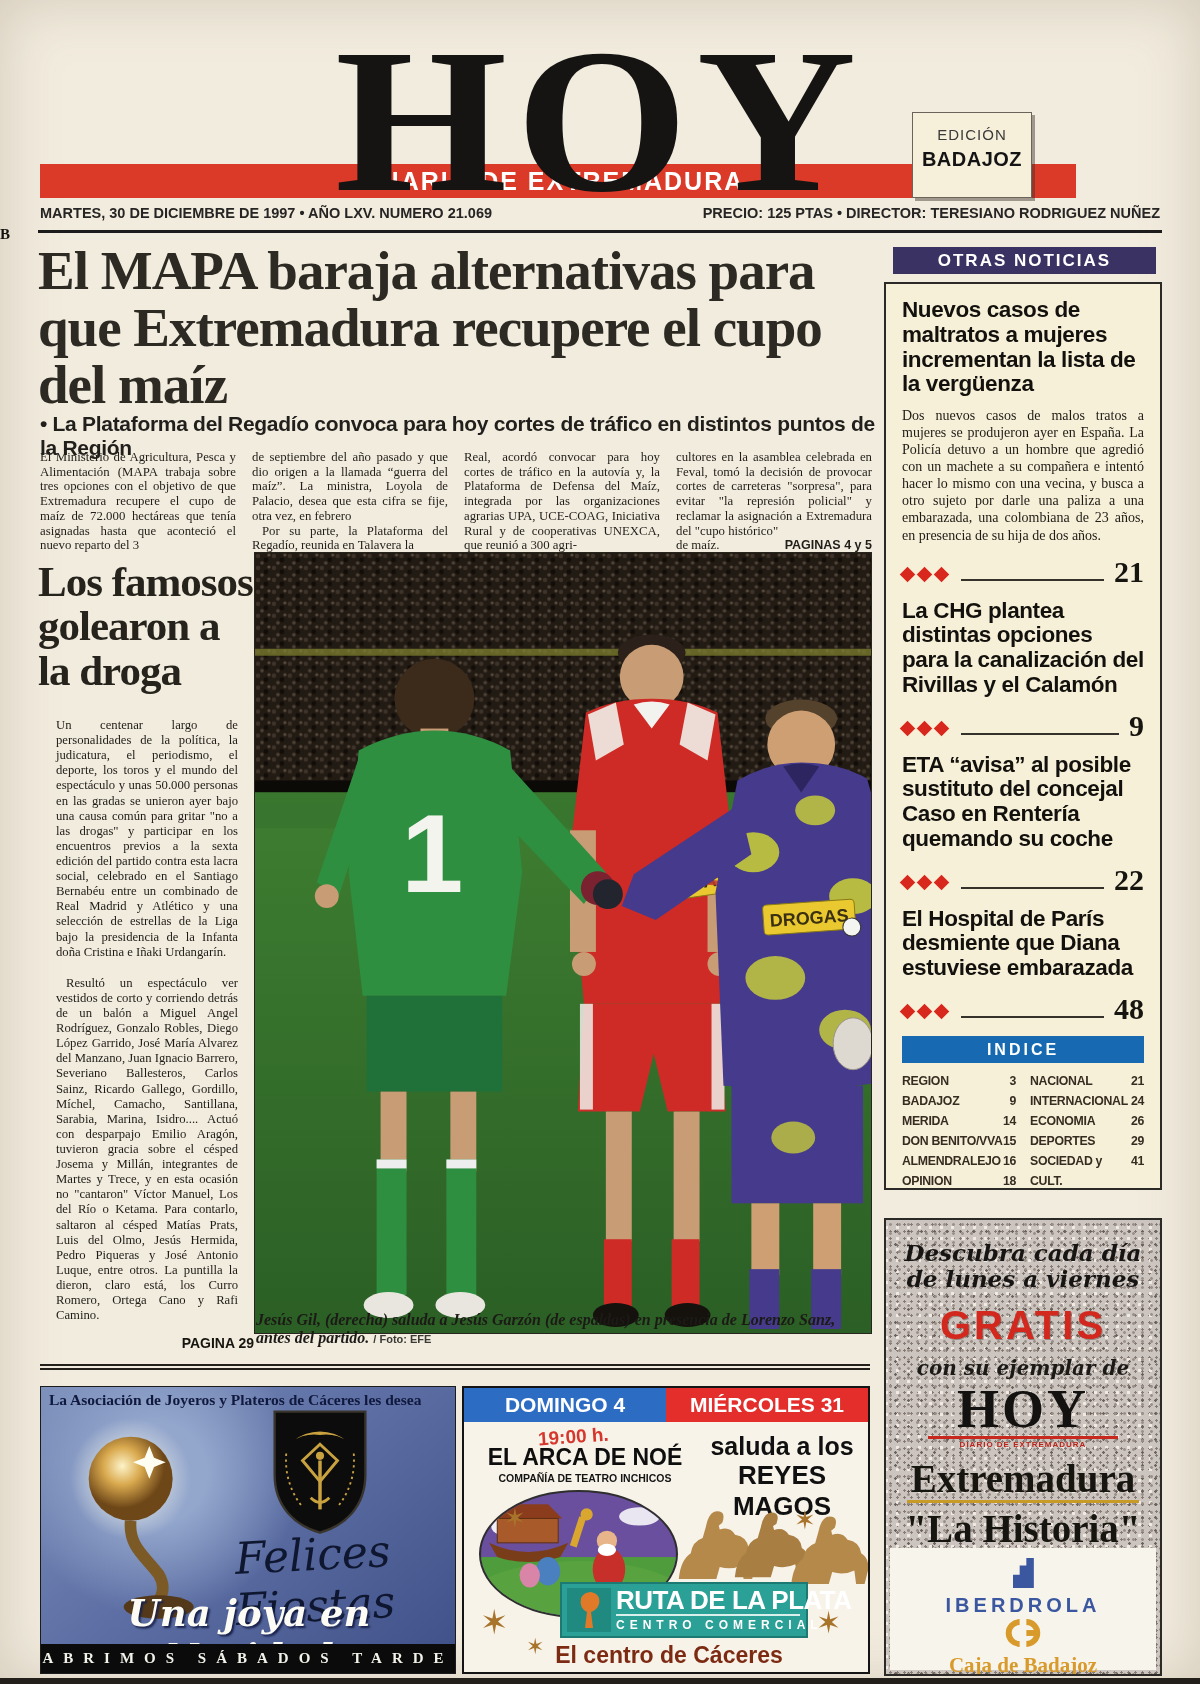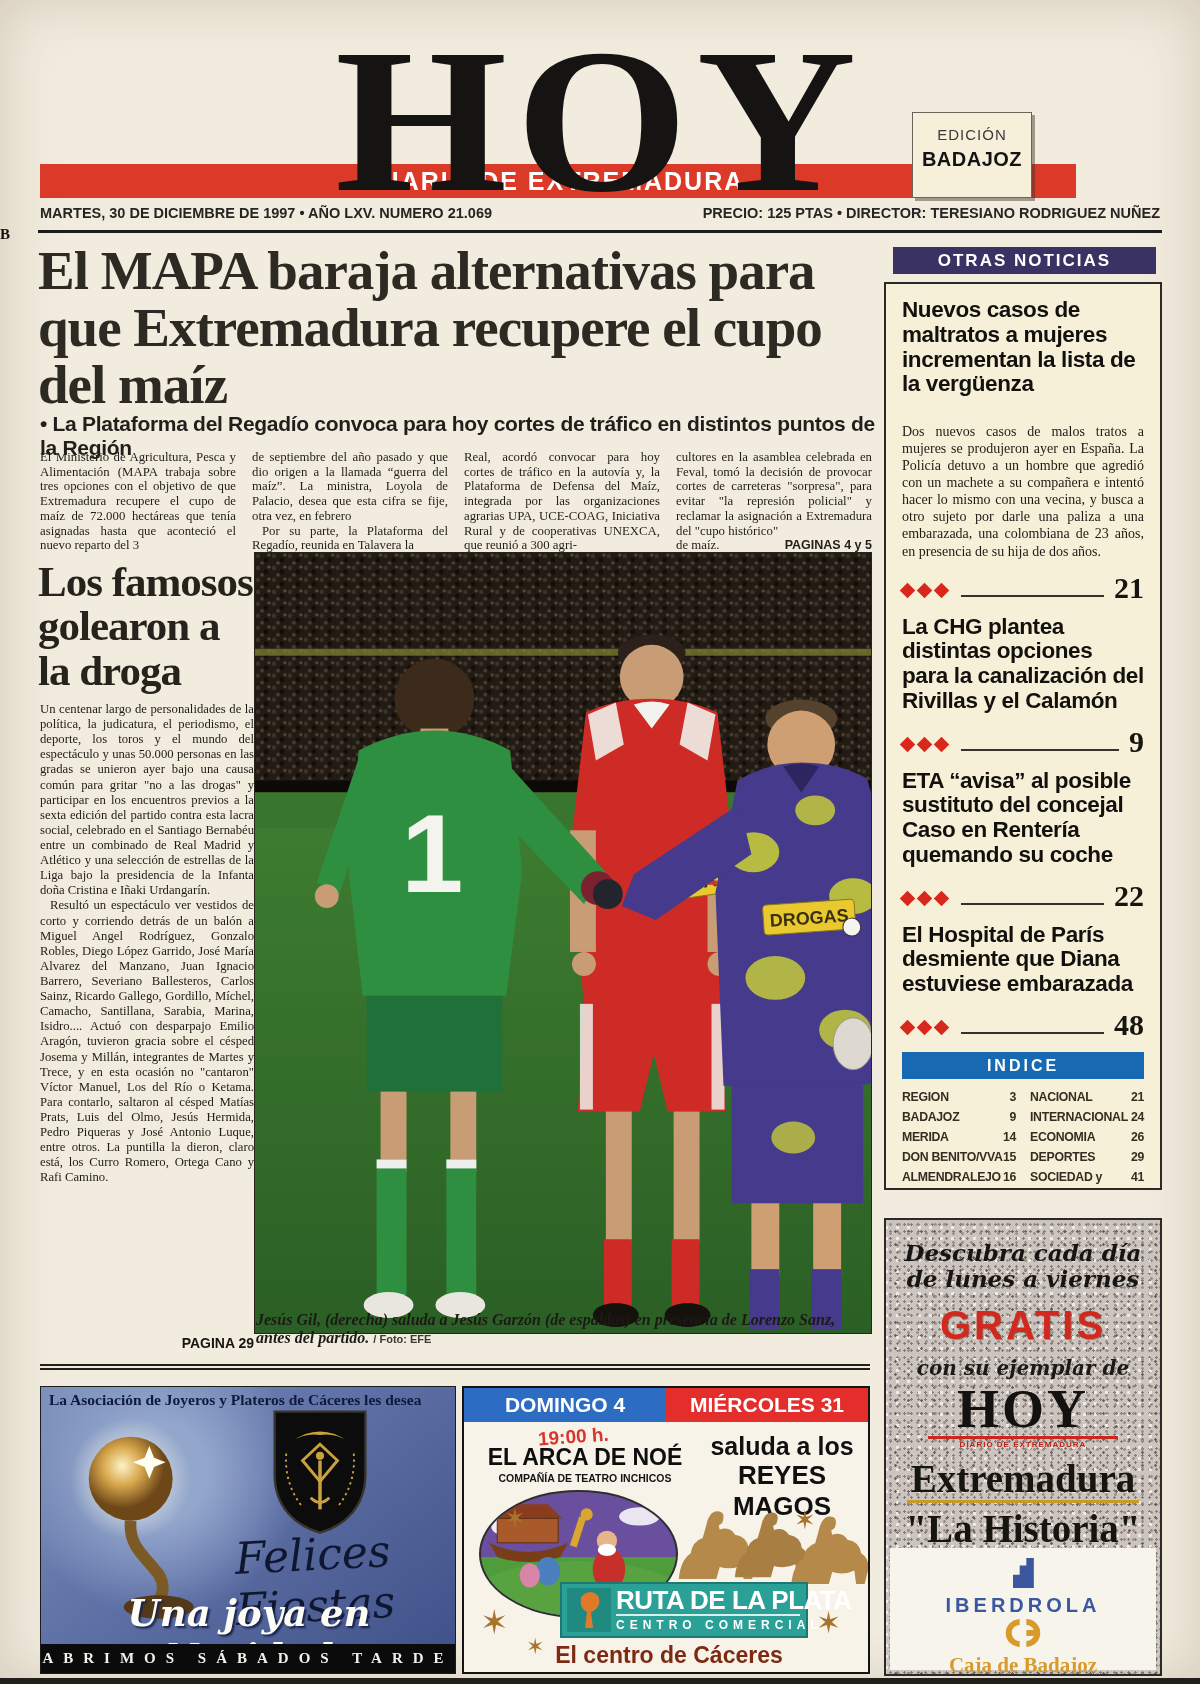--- a/index.html
+++ b/index.html
@@ -36,41 +36,41 @@
   .leadcols p{margin:0;}
   .leadcols p + p{text-indent:10px;}
   .pgrow{display:flex;justify-content:space-between;align-items:flex-start;}
   .pgref{font-family:"Liberation Sans",sans-serif;font-weight:700;font-size:12.5px;white-space:nowrap;}
 
   
   .s2head{left:38px;top:560px;width:222px;font-weight:700;font-size:43px;line-height:1.03;
           letter-spacing:-1px;color:#26231d;}
   .s2body{left:40px;top:702px;width:214px;height:652px;font-size:12.7px;line-height:1.19;
           text-align:justify;color:#1f1c17;overflow:hidden;}
-  .s2body p{margin:0;}
+  .s2body p{margin:16px;}
   .s2body p + p{text-indent:10px;}
   .s2ref{position:absolute;right:0;bottom:2px;background:#f2ecdf;padding-left:8px;
          font-family:"Liberation Sans",sans-serif;font-weight:700;font-size:14px;color:#17150f;}
 
   
   .photo{left:254px;top:552px;width:618px;height:782px;border:1px solid #28241e;background:#1b1611;}
   .photo svg{display:block;width:100%;height:100%;}
   .caption{left:256px;top:1311px;width:616px;font-style:italic;font-weight:700;font-size:16px;color:#1c1a16;}
   .credit{font-style:normal;font-family:"Liberation Sans",sans-serif;font-weight:700;font-size:11px;color:#3c3a36;}
 
   .dblrule{left:40px;top:1364px;width:830px;height:6px;border-top:2px solid #23201b;border-bottom:2px solid #23201b;}
 
   
   .snbar{left:893px;top:247px;width:263px;height:27px;background:#3a3263;color:#fff;text-align:center;
          font-family:"Liberation Sans",sans-serif;font-weight:700;font-size:17px;line-height:27px;letter-spacing:2px;}
   .sbox{left:884px;top:282px;width:278px;height:908px;border:2px solid #2c2a26;background:#f7f0d8;
         padding:14px 16px 10px;overflow:hidden;}
   .stitle{font-family:"Liberation Sans",sans-serif;font-weight:700;font-size:22.5px;line-height:1.1;
           letter-spacing:-.4px;color:#13110d;}
-  .sbody{margin-top:26px;font-size:14px;line-height:1.22;text-align:justify;color:#1e1b16;}
+  .sbody{margin-top:10px;font-size:14px;line-height:1.22;text-align:justify;color:#1e1b16;}
   .smark{display:flex;align-items:flex-end;margin:13px 0 12px;}
   .dmds{display:flex;gap:6px;padding-bottom:7px;}
   .dmd{width:11px;height:11px;background:#d8281d;transform:rotate(45deg);}
   .mline{flex:1;border-bottom:2px solid #35322c;margin:0 10px 6px 14px;}
   .mnum{font-weight:700;font-size:30px;line-height:1;color:#17150f;}
   .ibar{margin:6px 0 8px;height:27px;background:#176ab1;color:#fff;text-align:center;
         font-family:"Liberation Sans",sans-serif;font-weight:700;font-size:16px;line-height:27px;letter-spacing:3px;}
   .idx{display:flex;gap:14px;font-family:"Liberation Sans",sans-serif;font-weight:700;font-size:12.3px;
        color:#362c21;letter-spacing:-.3px;}
   .idxcol{flex:1;}

